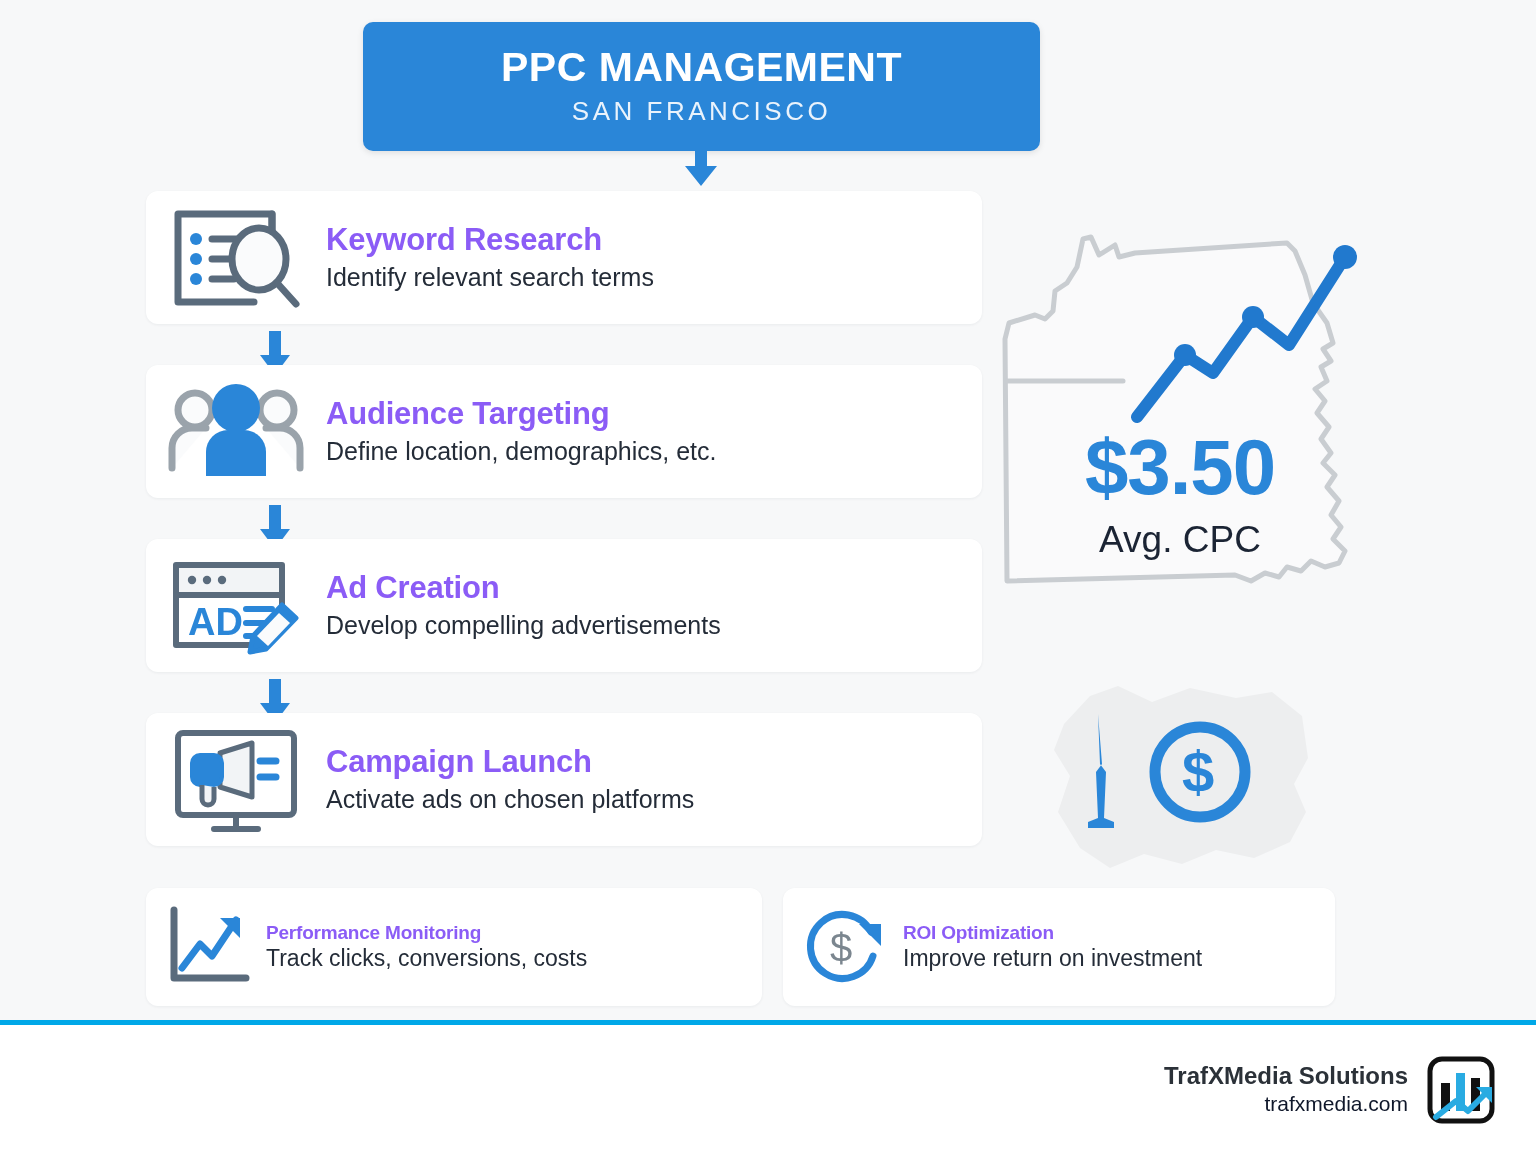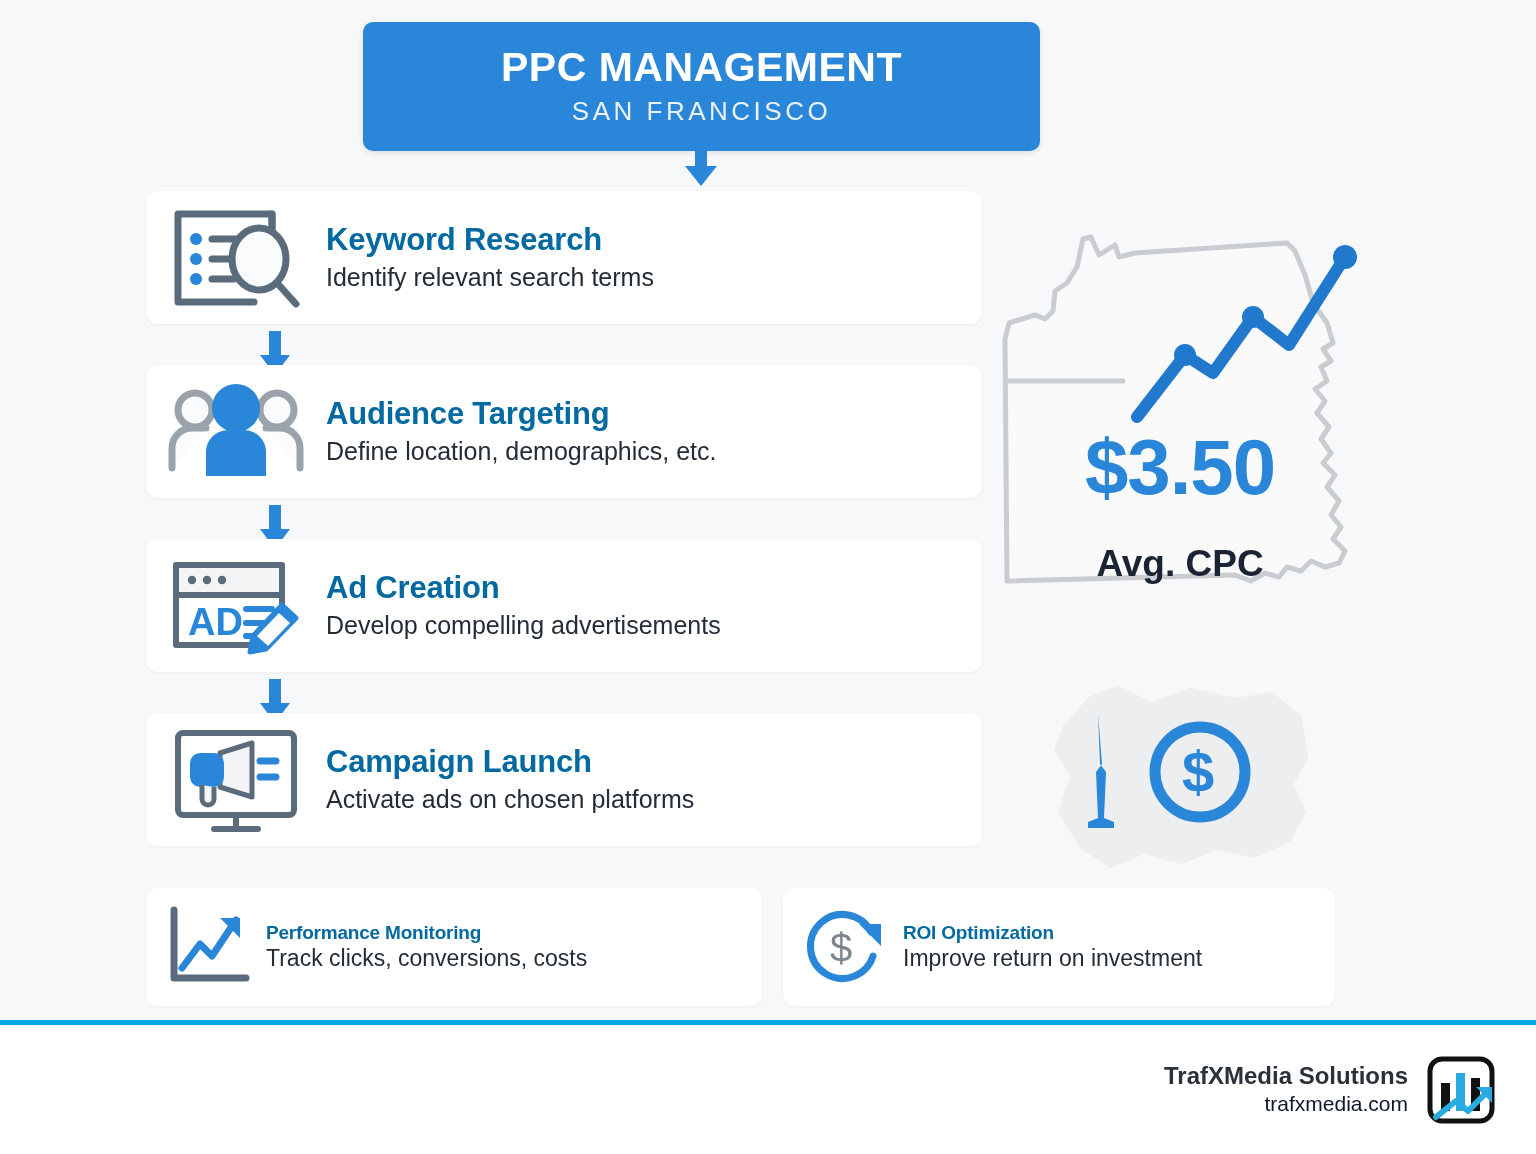--- a/index.html
+++ b/index.html
@@ -33,21 +33,21 @@
   
   .card{
     position:absolute;left:146px;width:836px;
     background:#FFFFFF;border-radius:12px;
     box-shadow:0 1px 3px rgba(20,30,45,.06);
     display:flex;align-items:center;
   }
   .card-icon{width:180px;flex:0 0 180px;display:flex;align-items:center;justify-content:center;}
   .card-text{flex:1;padding-right:20px;}
   .card-title{
-    font-size:31px;font-weight:bold;color:#0369a1;line-height:1.12;margin:0 0 4px 0;
+    font-size:31px;font-weight:bold;color:#8b5cf6;line-height:1.12;margin:0 0 4px 0;
     letter-spacing:-.2px;
   }
   .card-desc{
     font-size:25px;color:#242C38;line-height:1.2;margin:0;font-weight:normal;
   }
 
   .conn-arrow{position:absolute;left:255px;width:40px;height:44px;}
 
   
   .card-sm{
@@ -59,22 +59,22 @@
   .card-sm .card-title{font-size:19px;margin-bottom:2px;}
   .card-sm .card-desc{font-size:23px;}
 
   
   .map-panel{position:absolute;left:995px;top:195px;width:420px;height:420px;}
   .stat-value{
     position:absolute;left:1040px;top:428px;width:280px;text-align:center;
     font-size:78px;font-weight:bold;color:#2A86D8;line-height:1;letter-spacing:-1px;
   }
   .stat-label{
-    position:absolute;left:1040px;top:544px;width:280px;text-align:center;
-    font-size:37px;color:#1B2434;font-weight:bold;line-height:1.1;
+    position:absolute;left:1040px;top:520px;width:280px;text-align:center;
+    font-size:37px;color:#1B2434;font-weight:normal;line-height:1.1;
   }
   .badge-panel{position:absolute;left:1040px;top:672px;width:290px;height:210px;}
 
   
   .footer-rule{position:absolute;left:0;top:1020px;width:1536px;height:5px;background:#00A8E8;}
   .footer{
     position:absolute;left:0;top:1025px;width:1536px;height:129px;background:#FFFFFF;
     display:flex;align-items:center;justify-content:flex-end;padding-right:40px;
     box-sizing:border-box;
   }

